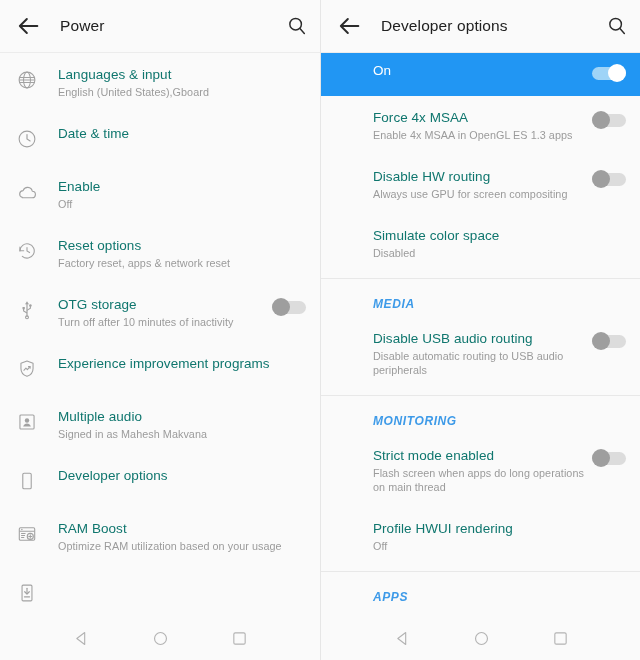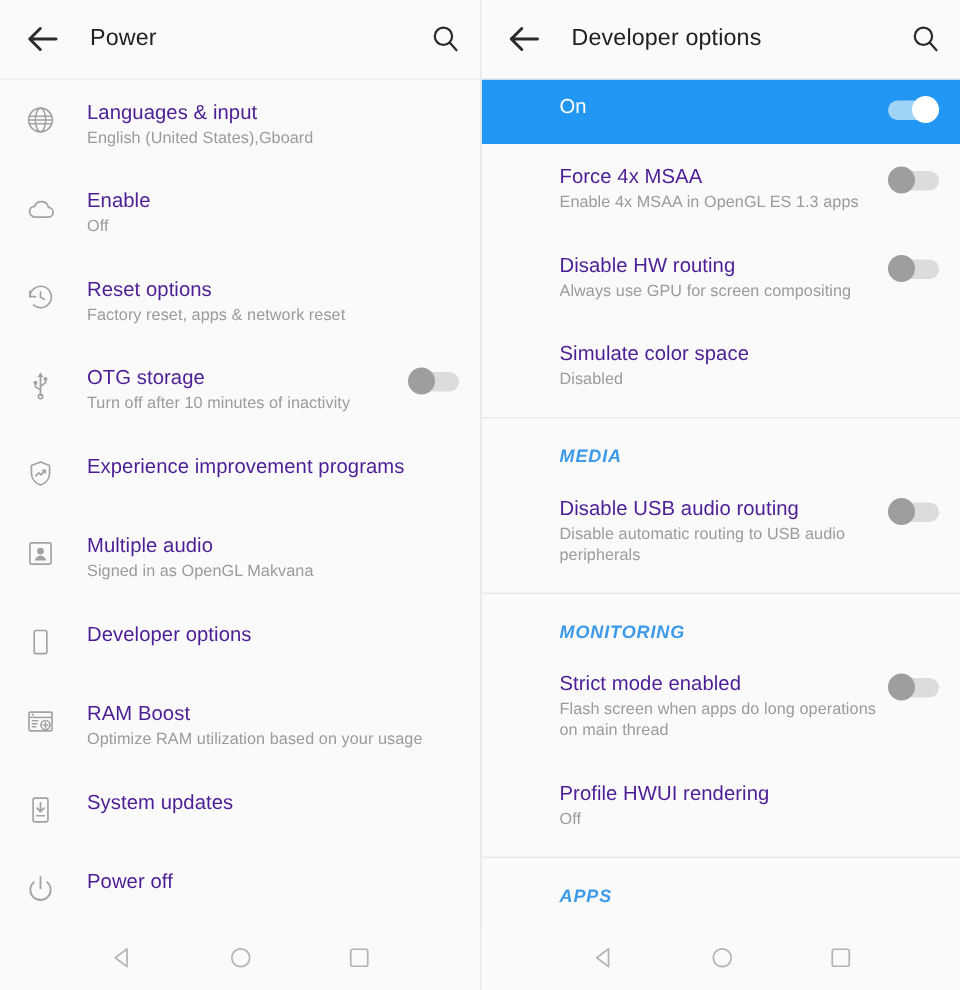--- a/index.html
+++ b/index.html
@@ -47,21 +47,21 @@
   .row .ico {
     flex: 0 0 26px;
     width: 26px; height: 26px;
     margin-right: 18px;
     margin-top: 1px;
     display: flex; align-items: center; justify-content: center;
   }
   .row .txt { flex: 1 1 auto; min-width: 0; }
   .row .t1 {
     font-size: 13.5px;
-    color: #4c1d95;
+    color: #0f766e;
     line-height: 17px;
     letter-spacing: .05px;
   }
   .row .t2 {
     font-size: 10.8px;
     color: #9b9b9b;
     line-height: 14px;
     margin-top: 2px;
     letter-spacing: .05px;
   }
@@ -146,20 +146,31 @@
                 <ellipse cx="12" cy="12" rx="3.8" ry="8.6" fill="none" stroke="#a2a2a2" stroke-width="1.1"></ellipse>
                 <path d="M3.6 9.2h16.8M3.6 14.8h16.8M3.4 12h17.2" stroke="#a2a2a2" stroke-width="1.1"></path>
               </svg>
           </span>
           <span class="txt">
             <div class="t1">Languages &amp; input</div>
             <div class="t2">English (United States),Gboard</div>
           </span>
         </div>
 
+        <div class="row">
+          <span class="ico">
+            <svg viewBox="0 0 24 24" width="22" height="22">
+                <circle cx="12" cy="12" r="8.6" fill="none" stroke="#a2a2a2" stroke-width="1.2"></circle>
+                <path d="M12 7.2V12l3.4 2.1" fill="none" stroke="#a2a2a2" stroke-width="1.3" stroke-linecap="round"></path>
+              </svg>
+          </span>
+          <span class="txt">
+            <div class="t1">Date &amp; time</div>
+          </span>
+        </div>
 
         <div class="row">
           <span class="ico">
             <svg viewBox="0 0 24 24" width="23" height="23">
                 <path d="M6.6 17.5h10.1a3.4 3.4 0 0 0 .3-6.8 5 5 0 0 0-9.6-.7 3.6 3.6 0 0 0-.8 7.1z" fill="none" stroke="#a2a2a2" stroke-width="1.2" stroke-linejoin="round"></path>
               </svg>
           </span>
           <span class="txt">
             <div class="t1">Enable</div>
             <div class="t2">Off</div>
@@ -217,21 +228,21 @@
         <div class="row">
           <span class="ico">
             <svg viewBox="0 0 24 24" width="22" height="22">
                 <rect x="4.3" y="4.3" width="15.4" height="15.4" rx="1.2" fill="none" stroke="#a2a2a2" stroke-width="1.2"></rect>
                 <circle cx="12" cy="10.3" r="2.4" fill="#a2a2a2"></circle>
                 <path d="M7.8 17c.7-2.2 2.3-3.3 4.2-3.3s3.5 1.1 4.2 3.3z" fill="#a2a2a2"></path>
               </svg>
           </span>
           <span class="txt">
             <div class="t1">Multiple audio</div>
-            <div class="t2">Signed in as OpenGL Makvana</div>
+            <div class="t2">Signed in as Mahesh Makvana</div>
           </span>
         </div>
 
         <div class="row">
           <span class="ico">
             <svg viewBox="0 0 24 24" width="22" height="22">
                 <rect x="7.4" y="3.6" width="9.2" height="16.8" rx="1.4" fill="none" stroke="#a2a2a2" stroke-width="1.2"></rect>
               </svg>
           </span>
           <span class="txt">
@@ -258,23 +269,20 @@
 
         <div class="row">
           <span class="ico">
             <svg viewBox="0 0 24 24" width="22" height="22">
                 <rect x="6.6" y="3.4" width="10.8" height="17.2" rx="1.2" fill="none" stroke="#a2a2a2" stroke-width="1.2"></rect>
                 <path d="M12 6.9v5.6" stroke="#a2a2a2" stroke-width="1.3" stroke-linecap="round"></path>
                 <path d="M9.5 10.6l2.5 2.6 2.5-2.6" fill="none" stroke="#a2a2a2" stroke-width="1.3" stroke-linecap="round" stroke-linejoin="round"></path>
                 <path d="M9.2 16.2h5.6" stroke="#a2a2a2" stroke-width="1.2" stroke-linecap="round"></path>
               </svg>
           </span>
-          <span class="txt">
-            <div class="t1">System updates</div>
-          </span>
         </div>
 
         <div class="row">
           <span class="ico">
             <svg viewBox="0 0 24 24" width="22" height="22">
                 <path d="M7.2 6.6a7.4 7.4 0 1 0 9.6 0" fill="none" stroke="#a2a2a2" stroke-width="1.3" stroke-linecap="round"></path>
                 <path d="M12 2.9v8.2" stroke="#a2a2a2" stroke-width="1.3" stroke-linecap="round"></path>
               </svg>
           </span>
           <span class="txt">

